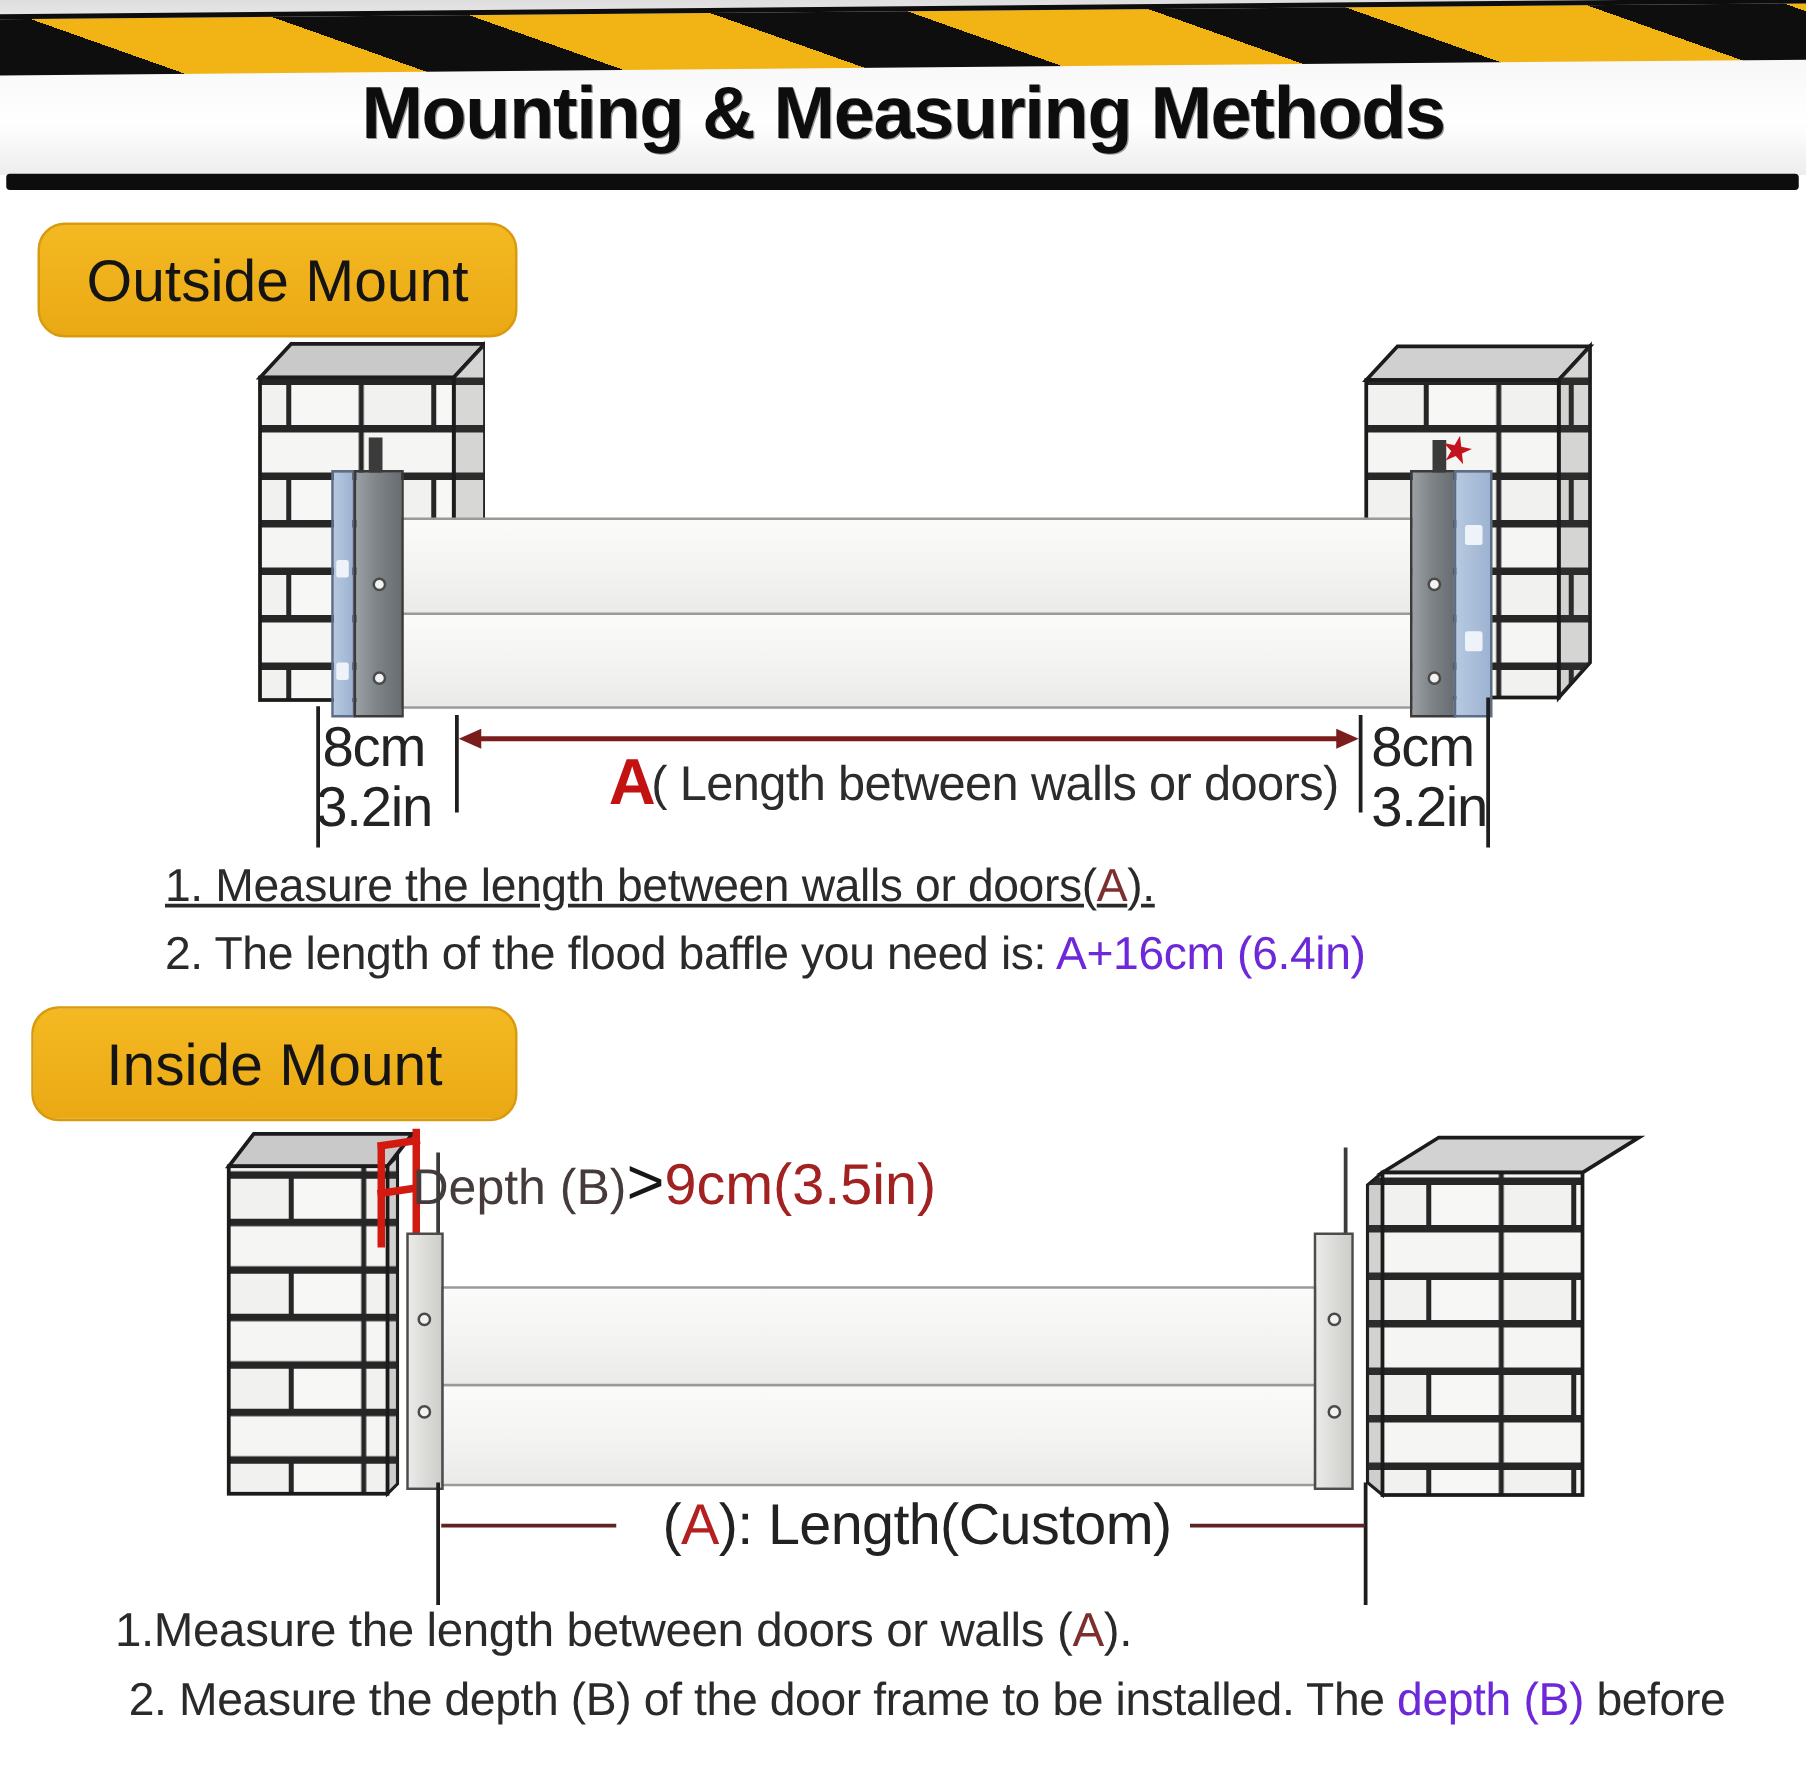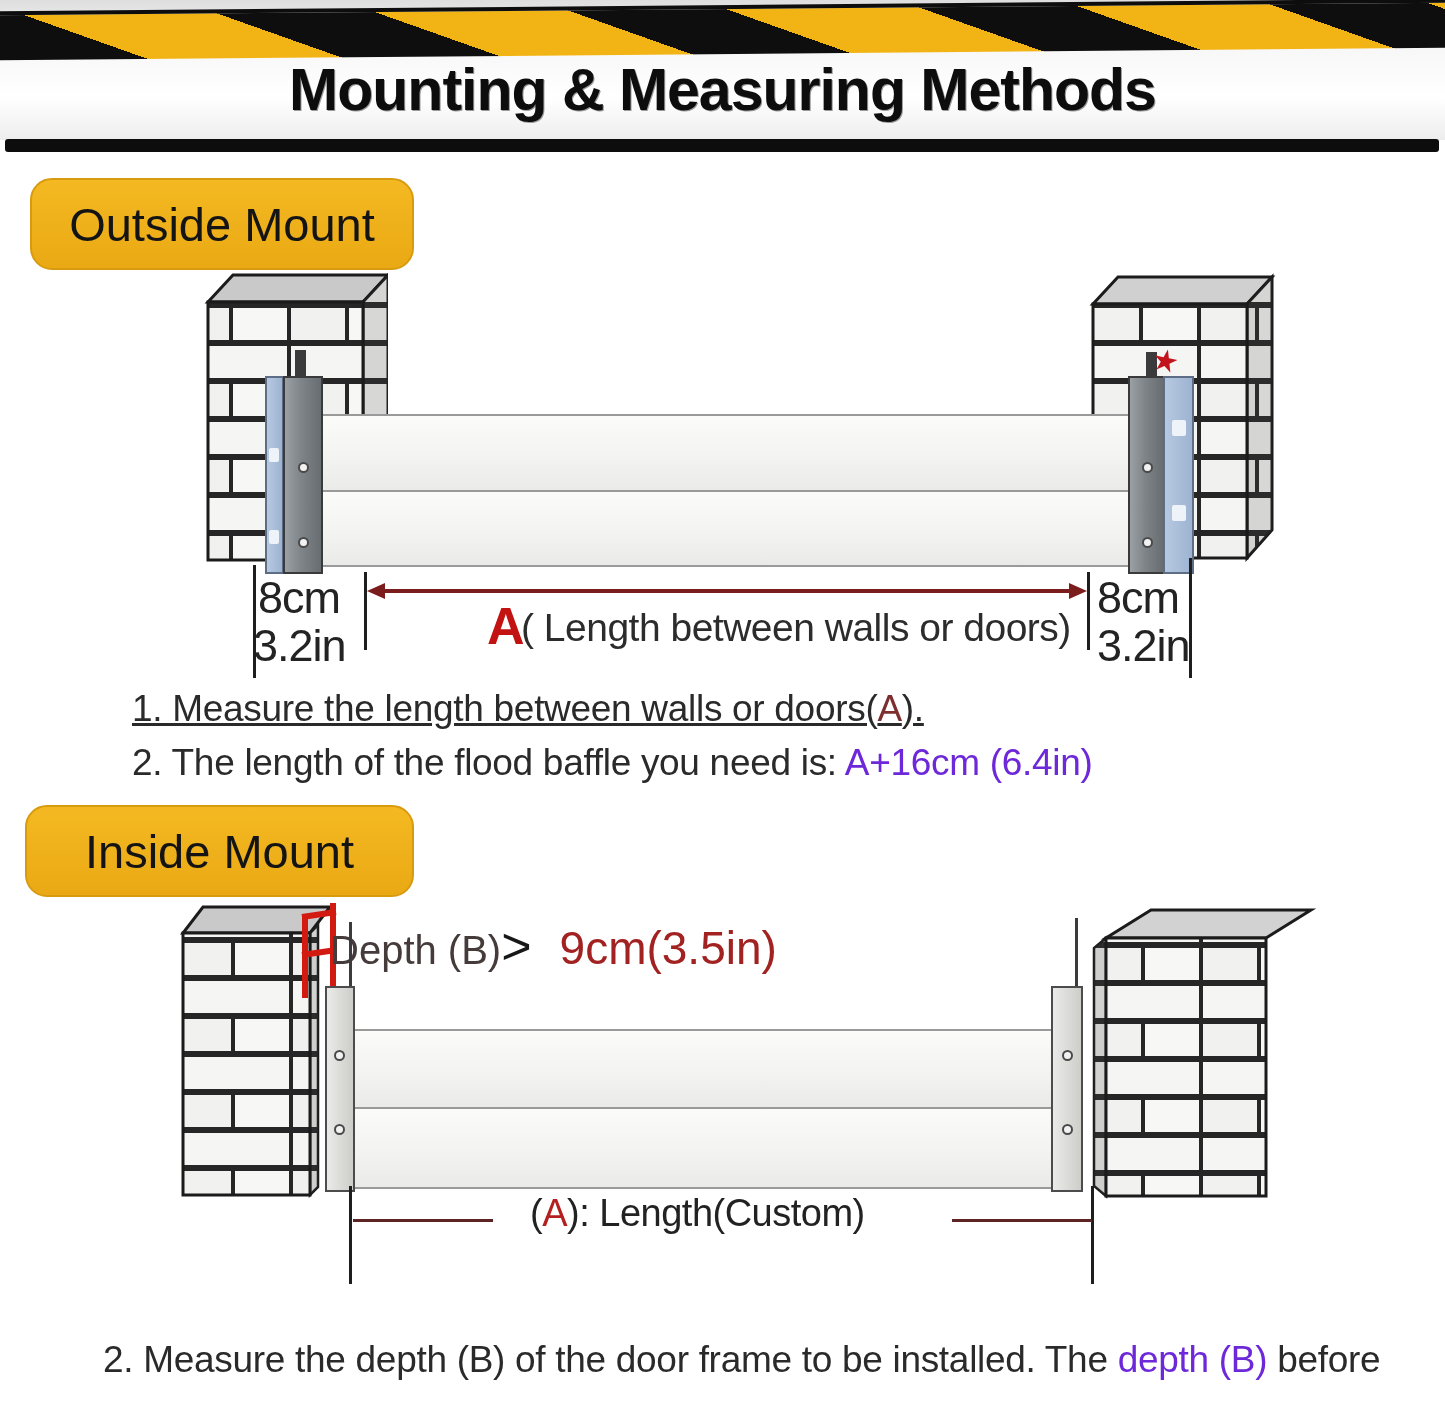--- a/index.html
+++ b/index.html
@@ -49,23 +49,23 @@
   .a-letter{position:absolute;font-size:52px;font-weight:bold;color:#c31212;}
   .a-caption{position:absolute;font-size:39px;color:#2c2c2c;letter-spacing:-0.5px;}
 
   .step{position:absolute;font-size:37px;color:#2a2a2a;letter-spacing:-0.3px;white-space:nowrap;}
   .hl-a{color:#7d2f2f;}
   .hl-red{color:#6d28d9;}
 
   .depth-text{position:absolute;display:flex;align-items:baseline;white-space:nowrap;}
   .depth-pre{font-size:40px;color:#463b3b;}
   .depth-gt{font-size:52px;color:#171717;font-weight:400;}
-  .depth-val{font-size:46px;color:#a22121;margin-left:28px;}
-
-  .inside-dim-text{position:absolute;font-size:38px;letter-spacing:-0.5px;white-space:nowrap;color:#222;}
+  .depth-val{font-size:46px;color:#a22121;}
+
+  .inside-dim-text{position:absolute;font-size:46px;letter-spacing:-0.5px;white-space:nowrap;color:#222;}
   .inside-dim-text .red-a{color:#b42020;}
 
   .star{position:absolute;font-size:30px;color:#c3131c;transform:rotate(12deg);line-height:1;}
   svg{display:block;}
 </style>
 </head>
 <body>
 
 <div class="page">
 
@@ -206,17 +206,20 @@
   <div class="hole" style="left:1062px;top:1124px;"></div>
 
   <div class="vline" style="left:349px;top:1186px;height:98px;"></div>
   <div class="vline" style="left:1091px;top:1186px;height:98px;"></div>
   <div class="dim-seg" style="left:353px;top:1219px;width:140px;"></div>
   <div class="dim-seg" style="left:952px;top:1219px;width:140px;"></div>
   <div class="inside-dim-text" style="left:530px;top:1192px;">
     <span>(</span><span class="red-a">A</span><span>): Length(Custom)</span>
   </div>
 
+  <div class="step" style="left:92px;top:1284px;font-size:38px;">
+    <span>1.Measure the length between doors or walls (</span><span class="hl-a">A</span><span>).</span>
+  </div>
   <div class="step" style="left:103px;top:1339px;">
     <span>2. Measure the depth (B) of the door frame to be installed. The </span><span class="hl-red">depth (B)</span><span> before</span>
   </div>
 
 </div>
 
 </body></html>

